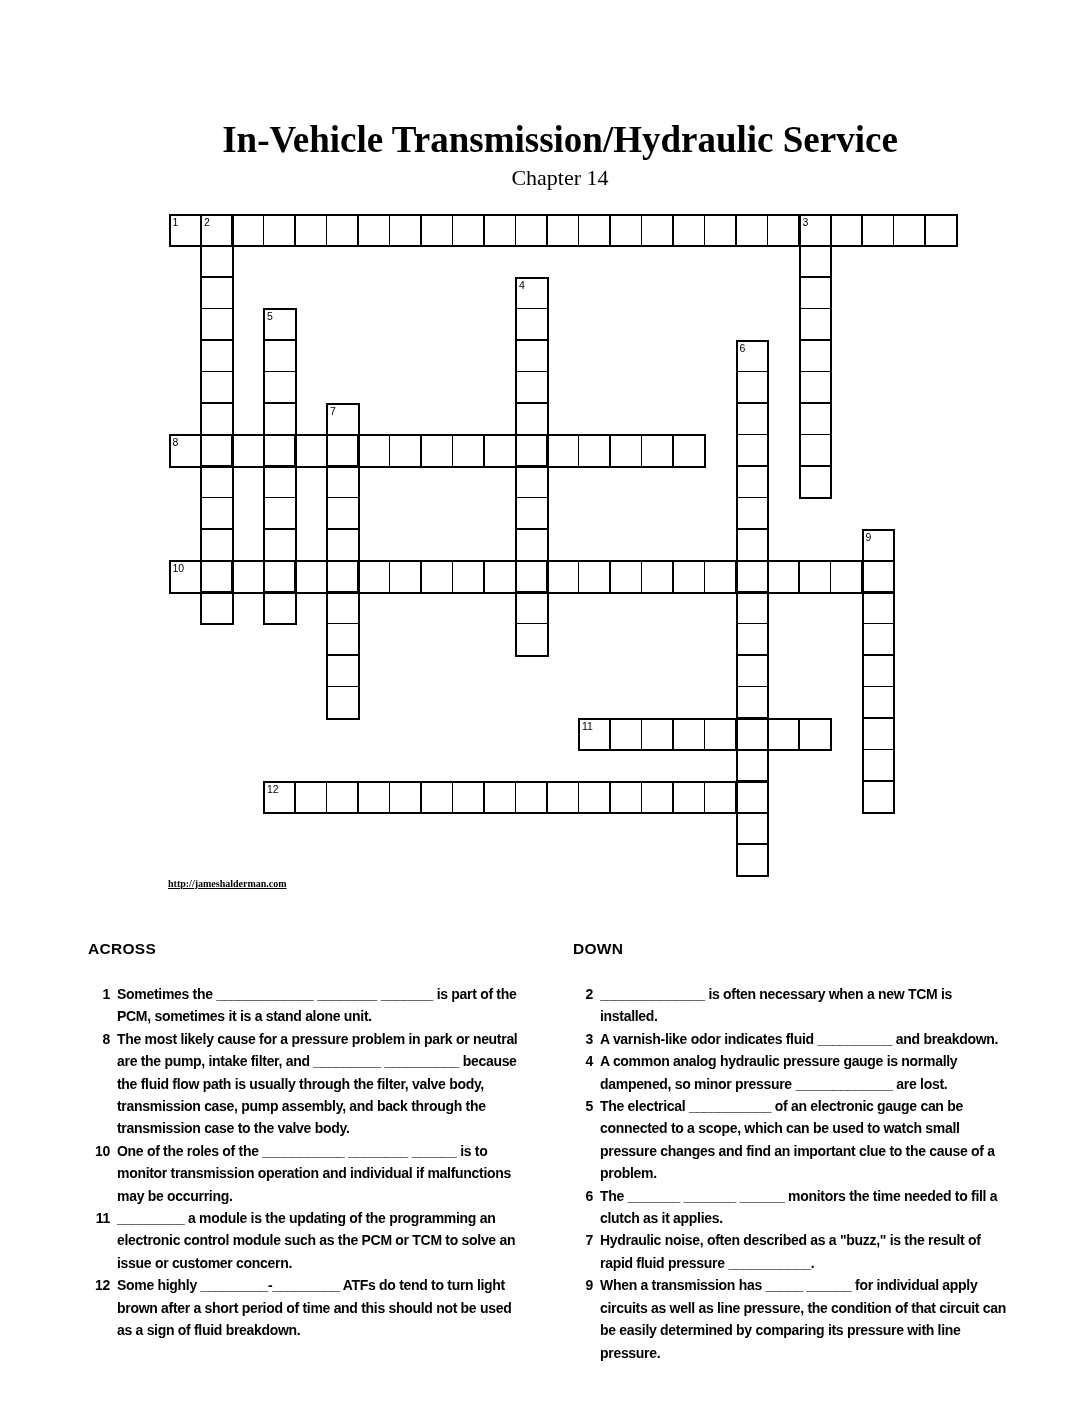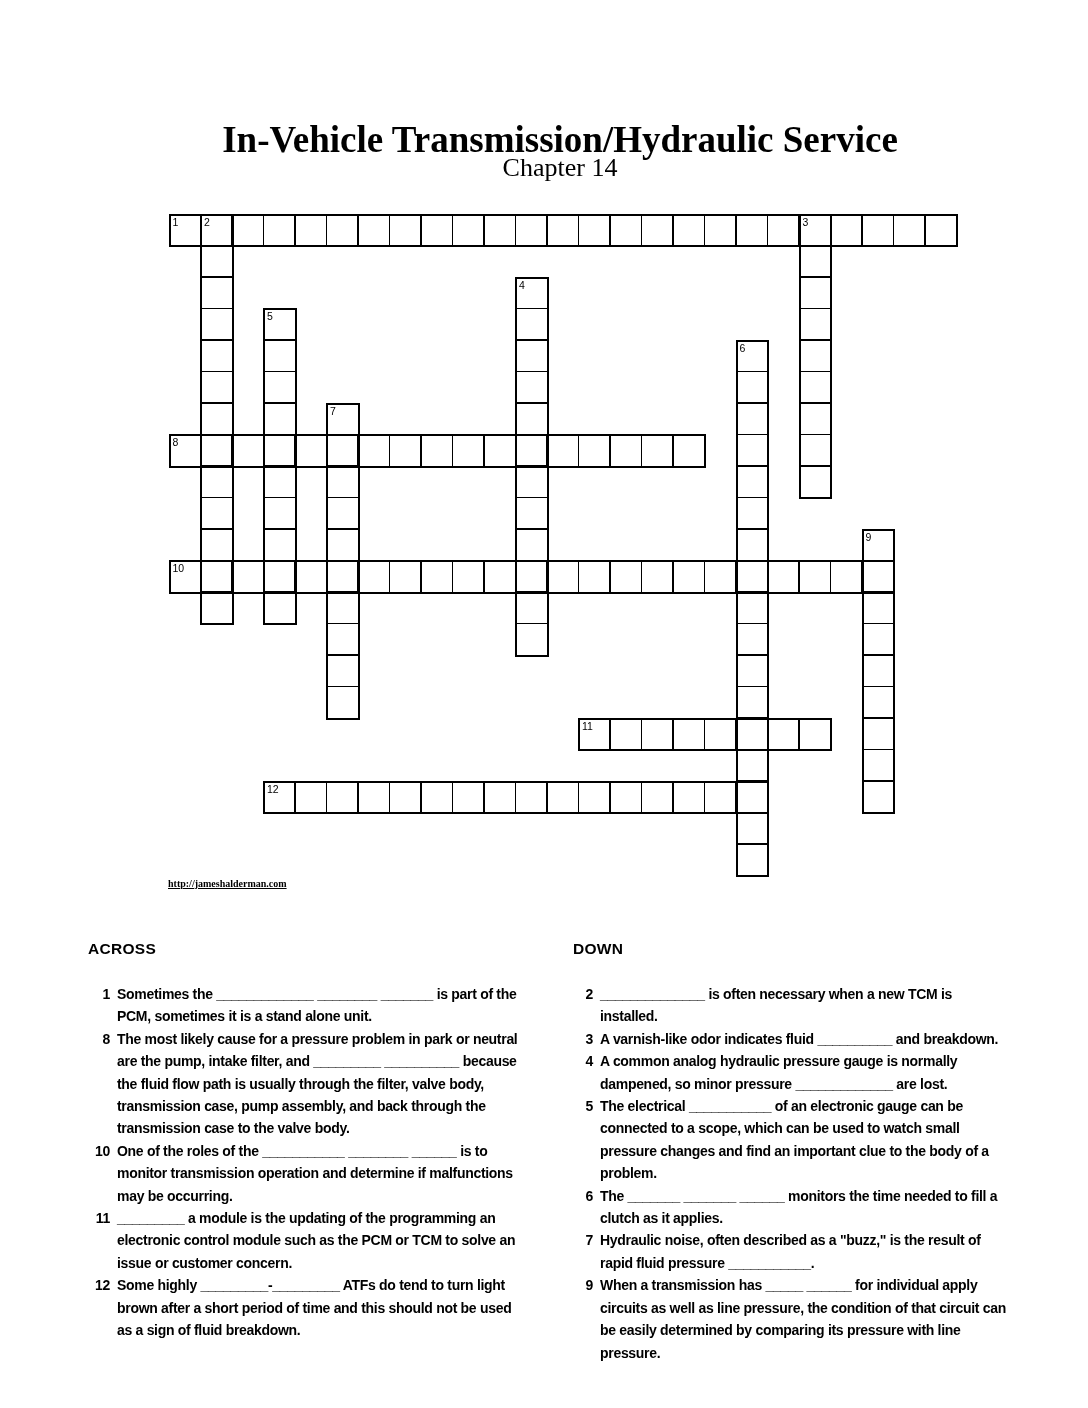--- a/index.html
+++ b/index.html
@@ -13,22 +13,22 @@
     font-size:48px;line-height:44px;transform:scale(0.70,1.12);
     transform-origin:top left;letter-spacing:-1px;white-space:nowrap;}
   .logo-url{position:absolute;left:50px;top:46px;font-weight:700;
     font-size:11px;letter-spacing:0.6px;white-space:nowrap;
     transform:scaleX(0.95);transform-origin:left top;}
 
   
   .title{position:absolute;left:32px;top:118px;width:1056px;margin:0;
     text-align:center;font-family:"Liberation Serif",serif;font-weight:700;
     font-size:37px;}
-  .subtitle{position:absolute;left:32px;top:153px;width:1056px;
-    text-align:center;font-family:"Liberation Serif",serif;font-size:26px;}
+  .subtitle{position:absolute;left:32px;top:165px;width:1056px;
+    text-align:center;font-family:"Liberation Serif",serif;font-size:22px;}
 
   
   .grid{position:absolute;left:0;top:0;width:1088px;height:900px;}
   .word{position:absolute;border:2px solid #000;box-sizing:border-box;
     background:transparent;}
   .sep{position:absolute;background:#000;}
   .sep.v{width:1.5px;top:0;bottom:0;}
   .sep.h{height:1.5px;left:0;right:0;}
   .cellnum{position:absolute;left:2px;top:0px;font-size:10.5px;
     line-height:13px;font-weight:400;color:#000;}
@@ -263,21 +263,21 @@
         <div class="clue">
           <span class="clue-num">1</span>
           <span class="clue-text">Sometimes the _____________ ________ _______ is part of the PCM, sometimes it is a stand alone unit.</span>
         </div>
         <div class="clue">
           <span class="clue-num">8</span>
           <span class="clue-text">The most likely cause for a pressure problem in park or neutral are the pump, intake filter, and _________ __________ because the fluid flow path is usually through the filter, valve body, transmission case, pump assembly, and back through the transmission case to the valve body.</span>
         </div>
         <div class="clue">
           <span class="clue-num">10</span>
-          <span class="clue-text">One of the roles of the ___________ ________ ______ is to monitor transmission operation and determine if malfunctions may be occurring.</span>
+          <span class="clue-text">One of the roles of the ___________ ________ ______ is to monitor transmission operation and individual if malfunctions may be occurring.</span>
         </div>
         <div class="clue">
           <span class="clue-num">11</span>
           <span class="clue-text">_________ a module is the updating of the programming an electronic control module such as the PCM or TCM to solve an issue or customer concern.</span>
         </div>
         <div class="clue">
           <span class="clue-num">12</span>
           <span class="clue-text">Some highly _________-_________ ATFs do tend to turn light brown after a short period of time and this should not be used as a sign of fluid breakdown.</span>
         </div>
       </div>
@@ -293,21 +293,21 @@
         <div class="clue">
           <span class="clue-num">3</span>
           <span class="clue-text">A varnish-like odor indicates fluid __________ and breakdown.</span>
         </div>
         <div class="clue">
           <span class="clue-num">4</span>
           <span class="clue-text">A common analog hydraulic pressure gauge is normally dampened, so minor pressure _____________ are lost.</span>
         </div>
         <div class="clue">
           <span class="clue-num">5</span>
-          <span class="clue-text">The electrical ___________ of an electronic gauge can be connected to a scope, which can be used to watch small pressure changes and find an important clue to the body of a problem.</span>
+          <span class="clue-text">The electrical ___________ of an electronic gauge can be connected to a scope, which can be used to watch small pressure changes and find an important clue to the cause of a problem.</span>
         </div>
         <div class="clue">
           <span class="clue-num">6</span>
           <span class="clue-text">The _______ _______ ______ monitors the time needed to fill a clutch as it applies.</span>
         </div>
         <div class="clue">
           <span class="clue-num">7</span>
           <span class="clue-text">Hydraulic noise, often described as a "buzz," is the result of rapid fluid pressure ___________.</span>
         </div>
         <div class="clue">

